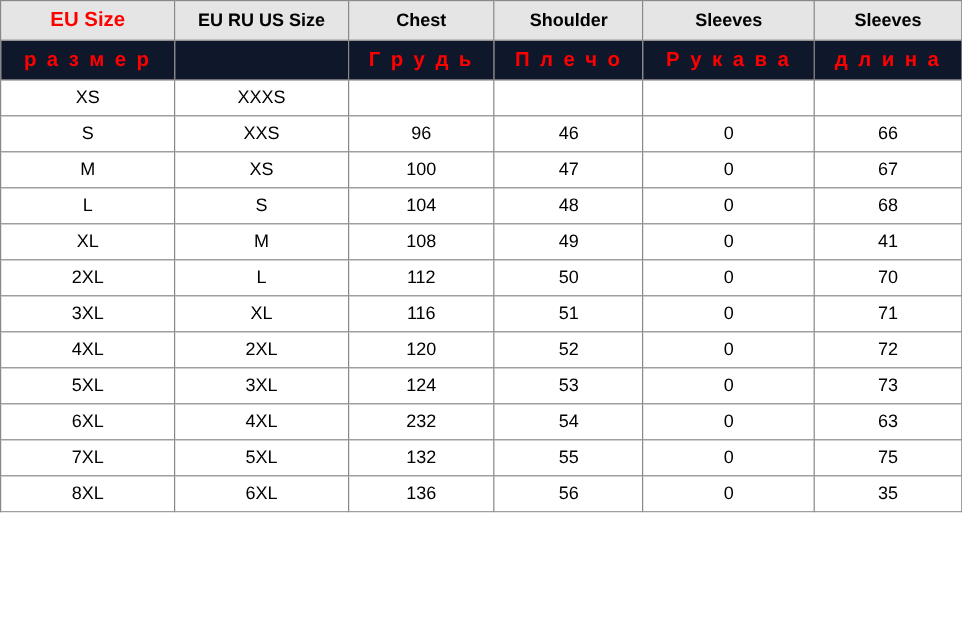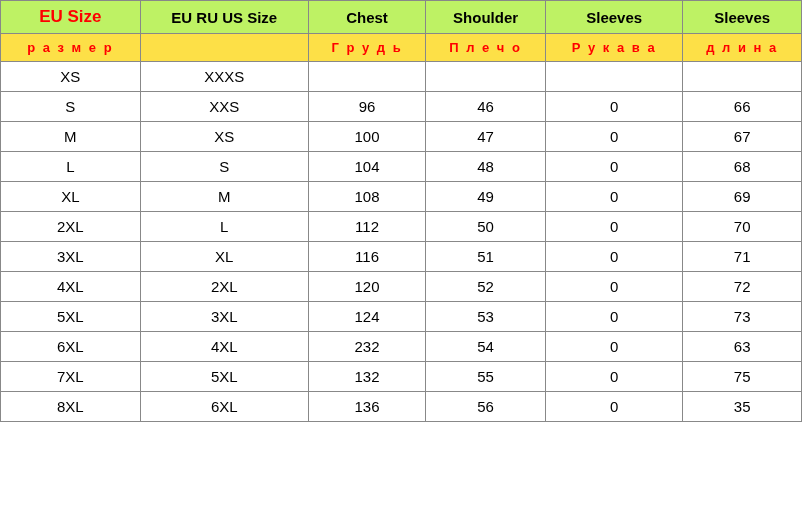--- a/index.html
+++ b/index.html
@@ -21,36 +21,36 @@
     }
 
     th, td {
       border: 1px solid #888;
       text-align: center;
       padding: 6px 4px;
       font-size: 15px;
     }
 
     .header-row-1 th {
-      background-color: #bef264;
+      background-color: #e5e5e5;
       font-weight: bold;
     }
 
     .eu-size-cell {
       background-color: #ffff00;
       color: #ff0000;
       font-weight: bold;
       font-size: 17px;
     }
 
     .header-row-2 td {
-      background-color: #fde047;
+      background-color: #0f172a;
       color: #ff0000;
       font-weight: bold;
-      font-size: 13px;
+      font-size: 17px;
       letter-spacing: 2px;
     }
 
     .eu-size-label-cell {
       background-color: #ffff00;
       color: #ff0000;
       font-weight: bold;
     }
 
     tr:nth-child(odd) td.data-cell {
@@ -119,21 +119,21 @@
         <td class="data-cell">48</td>
         <td class="data-cell">0</td>
         <td class="data-cell">68</td>
       </tr>
       <tr>
         <td class="data-cell">XL</td>
         <td class="data-cell">M</td>
         <td class="data-cell">108</td>
         <td class="data-cell">49</td>
         <td class="data-cell">0</td>
-        <td class="data-cell">69</td>
+        <td class="data-cell">41</td>
       </tr>
       <tr>
         <td class="data-cell">2XL</td>
         <td class="data-cell">L</td>
         <td class="data-cell">112</td>
         <td class="data-cell">50</td>
         <td class="data-cell">0</td>
         <td class="data-cell">70</td>
       </tr>
       <tr>

